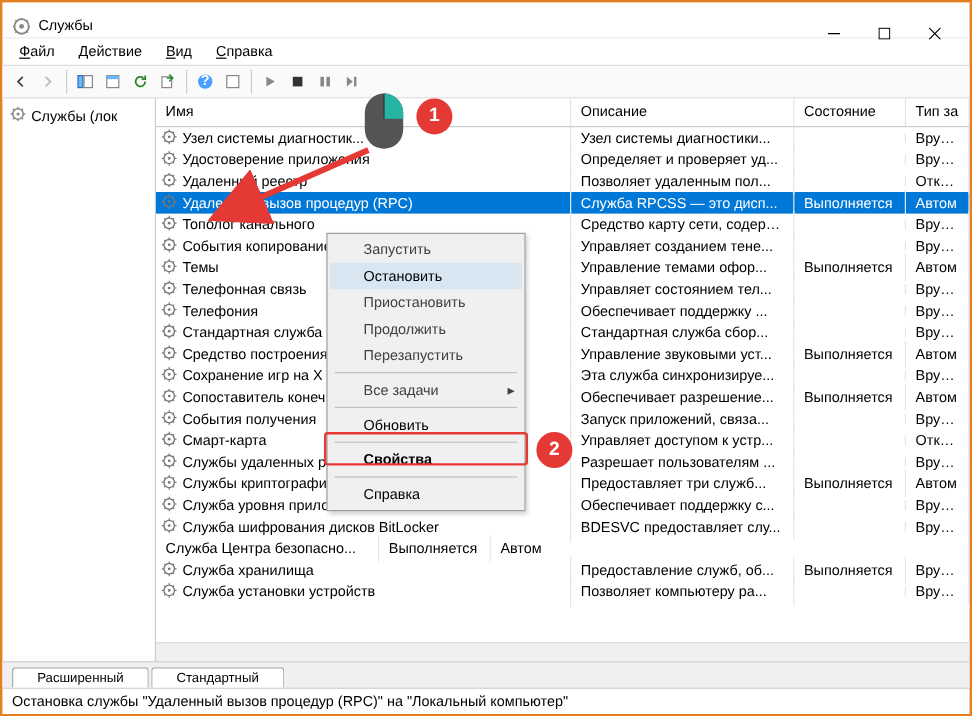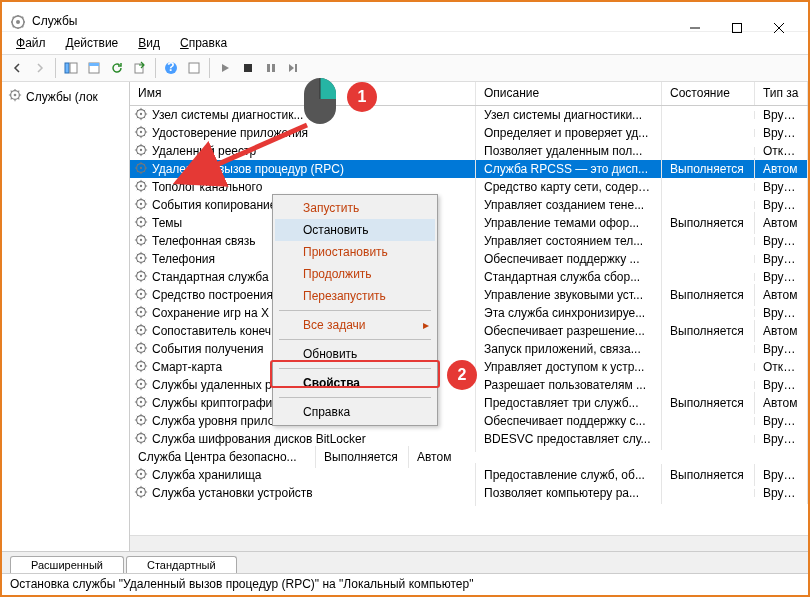--- a/index.html
+++ b/index.html
@@ -32,21 +32,21 @@
 .row .col-name { display: flex; align-items: center; gap: 4px; padding-left: 4px; }
 .svc-icon { width: 14px; height: 14px; flex: none; }
 .tabs { height: 22px; display: flex; align-items: flex-end; border-top: 1px solid #ccc; padding-left: 8px; background:#f0f0f0; }
 .tab { padding: 2px 20px; border: 1px solid #aaa; border-bottom: none; background: #fff; margin-right: 2px; border-radius: 3px 3px 0 0; font-size: 11px; }
 .tab.active { background: #fff; }
 .statusbar { height: 22px; padding: 3px 8px; border-top: 1px solid #ccc; font-size: 12px; }
 .scroll-h { height: 16px; background: #f0f0f0; border-top: 1px solid #ddd; }
 
 
 .ctxmenu { position: absolute; left: 270px; top: 192px; width: 166px; background: #f0f0f0; border: 1px solid #a0a0a0; box-shadow: 2px 2px 4px rgba(0,0,0,0.2); z-index: 50; padding: 2px; }
-.ctx-item { padding: 4px 20px 4px 28px; color: #c2410c; position: relative; }
+.ctx-item { padding: 4px 20px 4px 28px; color: #404040; position: relative; }
 .ctx-item.hover { background: #d8e6f2; color:#000; }
 .ctx-item.enabled { color: #000; }
 .ctx-sep { height: 1px; background: #c0c0c0; margin: 3px 4px; }
 .ctx-item.submenu::after { content: '▸'; position: absolute; right: 6px; }
 .highlight-box { position: absolute; left: 268px; top: 358px; width: 170px; height: 28px; border: 2px solid #e53935; border-radius: 3px; z-index: 60; pointer-events: none; }
 
 
 .badge { position: absolute; width: 30px; height: 30px; border-radius: 50%; background: #e53935; color: #fff; display: flex; align-items: center; justify-content: center; font-weight: bold; font-size: 16px; z-index: 70; }
 .badge1 { left: 345px; top: 80px; }
 .badge2 { left: 445px; top: 358px; }

